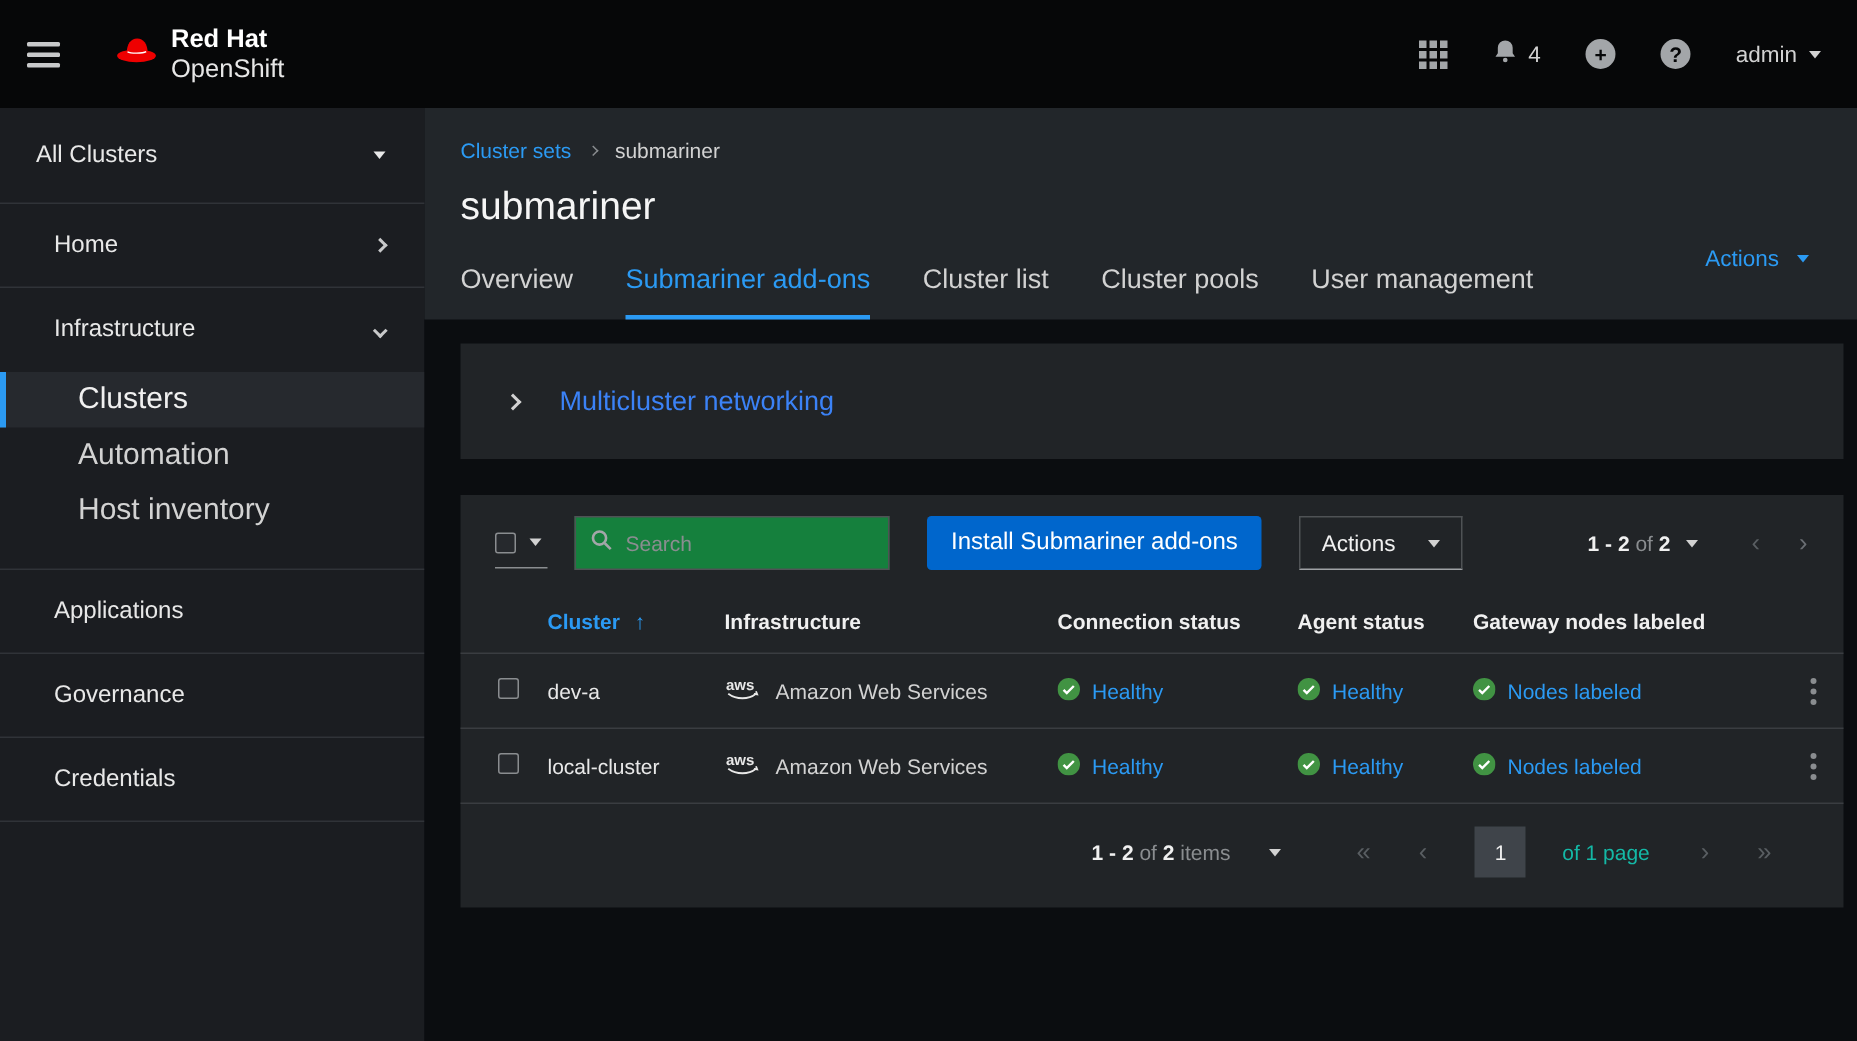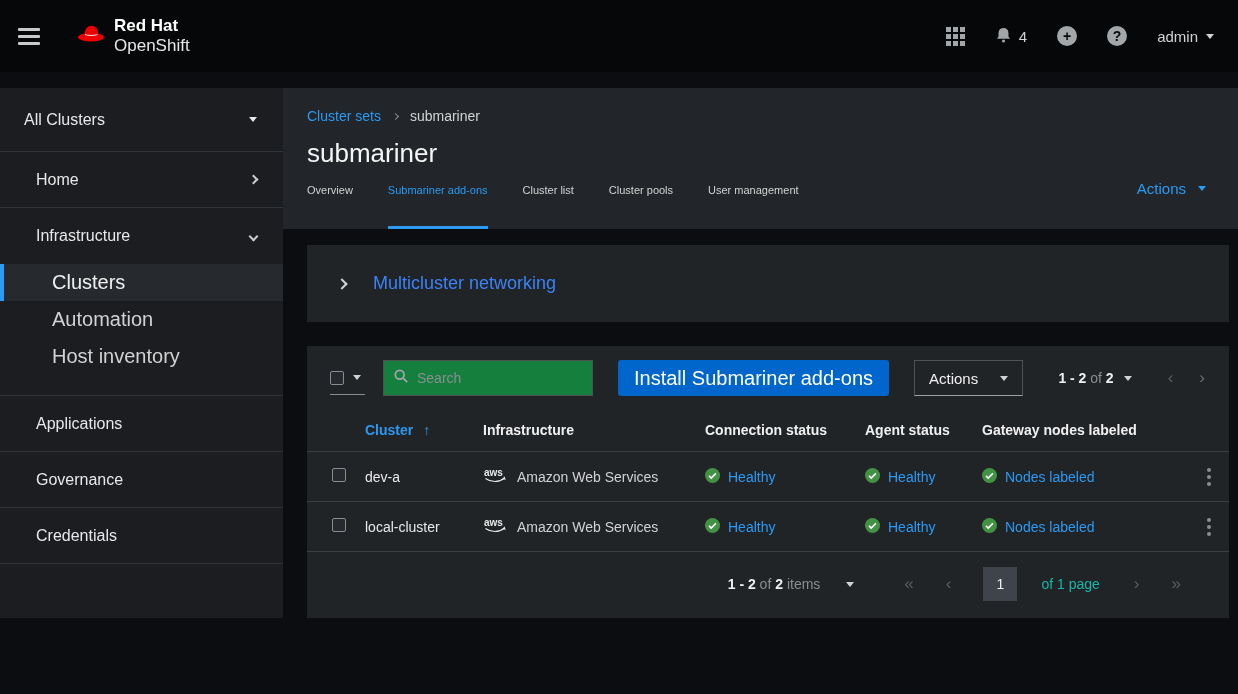--- a/index.html
+++ b/index.html
@@ -31,21 +31,21 @@
   .grid9 { display:grid; grid-template-columns:repeat(3,5px); grid-gap:2px; }
   .grid9 i { width:5px; height:5px; background:#a3a6a9; display:block; }
   .circle-glyph { width:20px; height:20px; border-radius:50%; background:#a3a6a9;
     color:#060708; font-weight:bold; font-size:14px; display:flex;
     align-items:center; justify-content:center; line-height:1; }
   .count { color:#d2d2d2; font-size:15px; }
   .user { color:#d2d2d2; font-size:15px; display:flex; align-items:center; gap:8px;
     background:none; border:none; cursor:pointer; }
 
   
-  .shell { display:flex; height:530px;margin-top:16px; }
+  .shell { display:flex; height:622px; }
   .sidebar { width:283px; background:#1b1d21; flex-shrink:0; display:flex;
     flex-direction:column; }
   .main { flex:1; display:flex; flex-direction:column; }
 
   
   .sb-row { display:flex; align-items:center; justify-content:space-between;
     padding:0 26px 0 24px; color:#e8e8e8; font-size:16px; cursor:pointer; }
   .sb-switcher { height:64px; border-bottom:1px solid #303338; }
   .sb-item { height:56px; border-bottom:1px solid #303338;padding-left:36px; }
   .sb-item.noline { border-bottom:none; }
@@ -60,21 +60,21 @@
     position:relative; display:flex; flex-direction:column; }
   .breadcrumb { display:flex; align-items:center; gap:12px; font-size:14px; }
   .breadcrumb a { color:#2b9af3; text-decoration:none; cursor:pointer; }
   .crumb-sep { color:#8a8d90; width:5px; height:5px; border-width:1.5px; }
   .breadcrumb .current { color:#d2d2d2; }
   .page-title { color:#f5f5f5; font-size:26px; font-weight:400; margin-top:14px; }
   .hdr-actions { position:absolute; right:32px; bottom:32px; color:#2b9af3;
     font-size:15px; display:flex; align-items:center; gap:12px; background:none;
     border:none; cursor:pointer; }
   .tabs { display:flex; margin-top:auto; }
-  .tab { color:#d2d2d2; font-size:11px; padding:0 0 30px 0; margin-right:35px;
+  .tab { color:#d2d2d2; font-size:18px; padding:0 0 13px 0; margin-right:35px;
     cursor:pointer; border-bottom:3px solid transparent; background:none; border-top:none;
     border-left:none; border-right:none; }
   .tab.active { color:#2b9af3; border-bottom:3px solid #2b9af3; }
 
   
   .content { flex:1; background:#0b0d10; padding:16px 9px 0 24px; overflow:hidden; }
   .card { background:#212427; }
   .net-card { height:77px; display:flex; align-items:center; padding-left:31px;
     gap:27px; }
   .net-card .chev { color:#d2d2d2; width:8px; height:8px; cursor:pointer; }
@@ -88,21 +88,21 @@
     border-bottom:1px solid #8a8d90; cursor:pointer; background:none; border-top:none;
     border-left:none; border-right:none; color:#d2d2d2; }
   .checkbox { width:14px; height:14px; border:1px solid #8a8d90; background:#26292d;
     border-radius:2px; display:inline-block; cursor:pointer; }
   .search { margin-left:18px; width:210px; height:36px; background:#15803d;
     border:1px solid #4f5255; display:flex; align-items:center; padding:0 10px; gap:9px; }
   .search input { background:transparent; border:none; outline:none; color:#e0e0e0;
     font-size:14px; width:100%; font-family:"Liberation Sans", sans-serif; }
   .search input::placeholder { color:#8a8d90; }
   .btn-primary { margin-left:25px; height:36px; background:#0066cc; color:#ffffff;
-    border:none; border-radius:3px; padding:0 16px; font-size:20px; cursor:pointer; }
+    border:none; border-radius:3px; padding:0 16px; font-size:16px; cursor:pointer; }
   .btn-actions { margin-left:25px; height:36px; background:transparent;
     border:1px solid #4f5255; border-bottom-color:#9fa2a5; color:#f0f0f0;
     padding:0 14px; font-size:15px; display:flex; align-items:center; gap:22px;
     cursor:pointer; }
   .btn-actions .caret { color:#d2d2d2; }
   .pag-top { margin-left:auto; display:flex; align-items:center; gap:10px;
     color:#8a8d90; font-size:14px; }
   .pag-range b { color:#f0f0f0; }
   .pag-nav { background:none; border:none; font-size:17px; cursor:pointer;
     padding:0 8px; }

